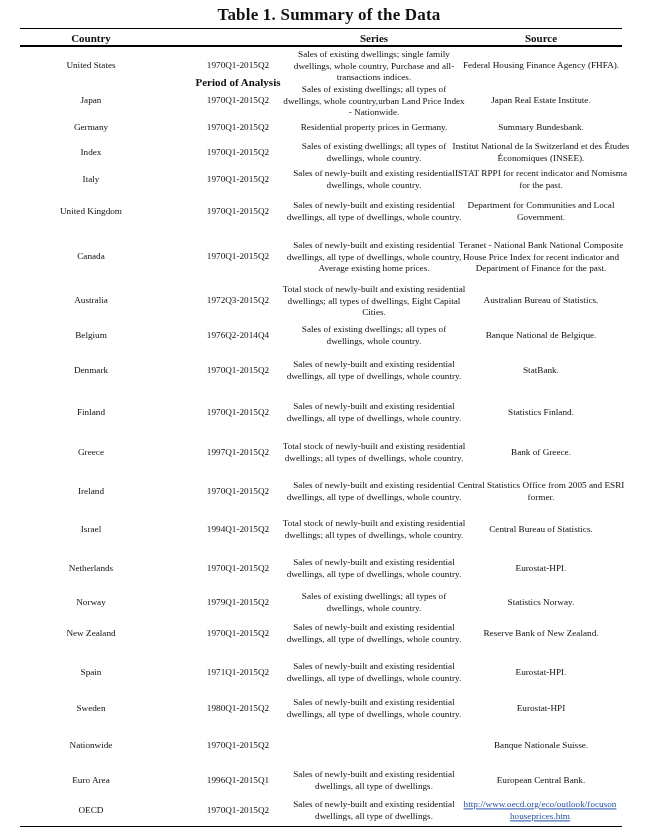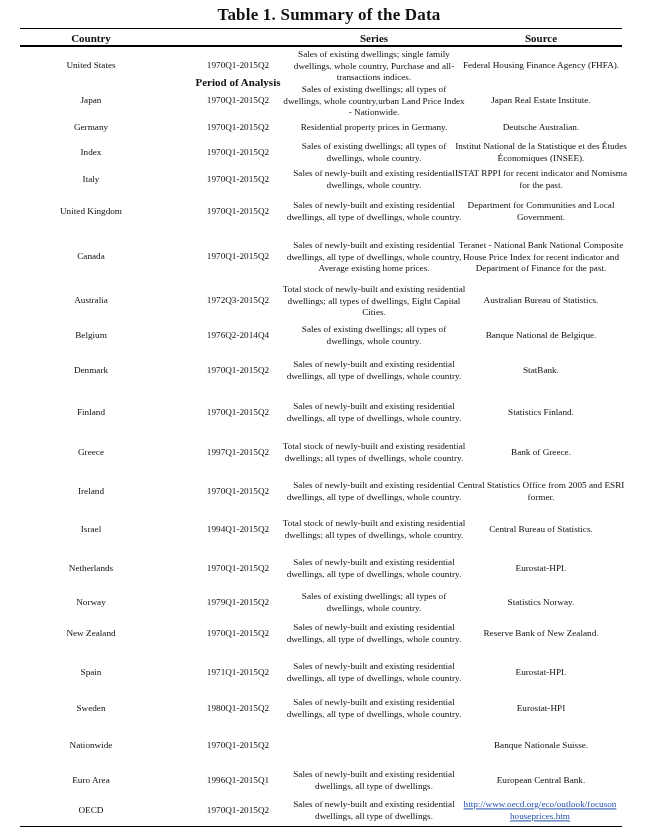--- a/index.html
+++ b/index.html
@@ -53,27 +53,27 @@
     <div class="row" style="top: 85px; height: 32px;">
       <div class="cell c1">Japan</div>
       <div class="cell c2">1970Q1-2015Q2</div>
       <div class="cell c3">Sales of existing dwellings; all types of dwellings, whole country,urban Land Price Index - Nationwide.</div>
       <div class="cell c4">Japan Real Estate Institute.</div>
     </div>
     <div class="row" style="top: 121px; height: 14px;">
       <div class="cell c1">Germany</div>
       <div class="cell c2">1970Q1-2015Q2</div>
       <div class="cell c3">Residential property prices in Germany.</div>
-      <div class="cell c4">Deutsche Australian.</div>
+      <div class="cell c4">Summary Bundesbank.</div>
     </div>
     <div class="row" style="top: 140px; height: 26px;">
       <div class="cell c1">Index</div>
       <div class="cell c2">1970Q1-2015Q2</div>
       <div class="cell c3">Sales of existing dwellings; all types of dwellings, whole country.</div>
-      <div class="cell c4">Institut National de la Statistique et des Études Économiques (INSEE).</div>
+      <div class="cell c4">Institut National de la Switzerland et des Études Économiques (INSEE).</div>
     </div>
     <div class="row" style="top: 167px; height: 26px;">
       <div class="cell c1">Italy</div>
       <div class="cell c2">1970Q1-2015Q2</div>
       <div class="cell c4">ISTAT RPPI for recent indicator and Nomisma for the past.</div>
       <div class="cell c3">Sales of newly-built and existing residential dwellings, whole country.</div>
     </div>
     <div class="row" style="top: 193px; height: 38px;">
       <div class="cell c1">United Kingdom</div>
       <div class="cell c2">1970Q1-2015Q2</div>

